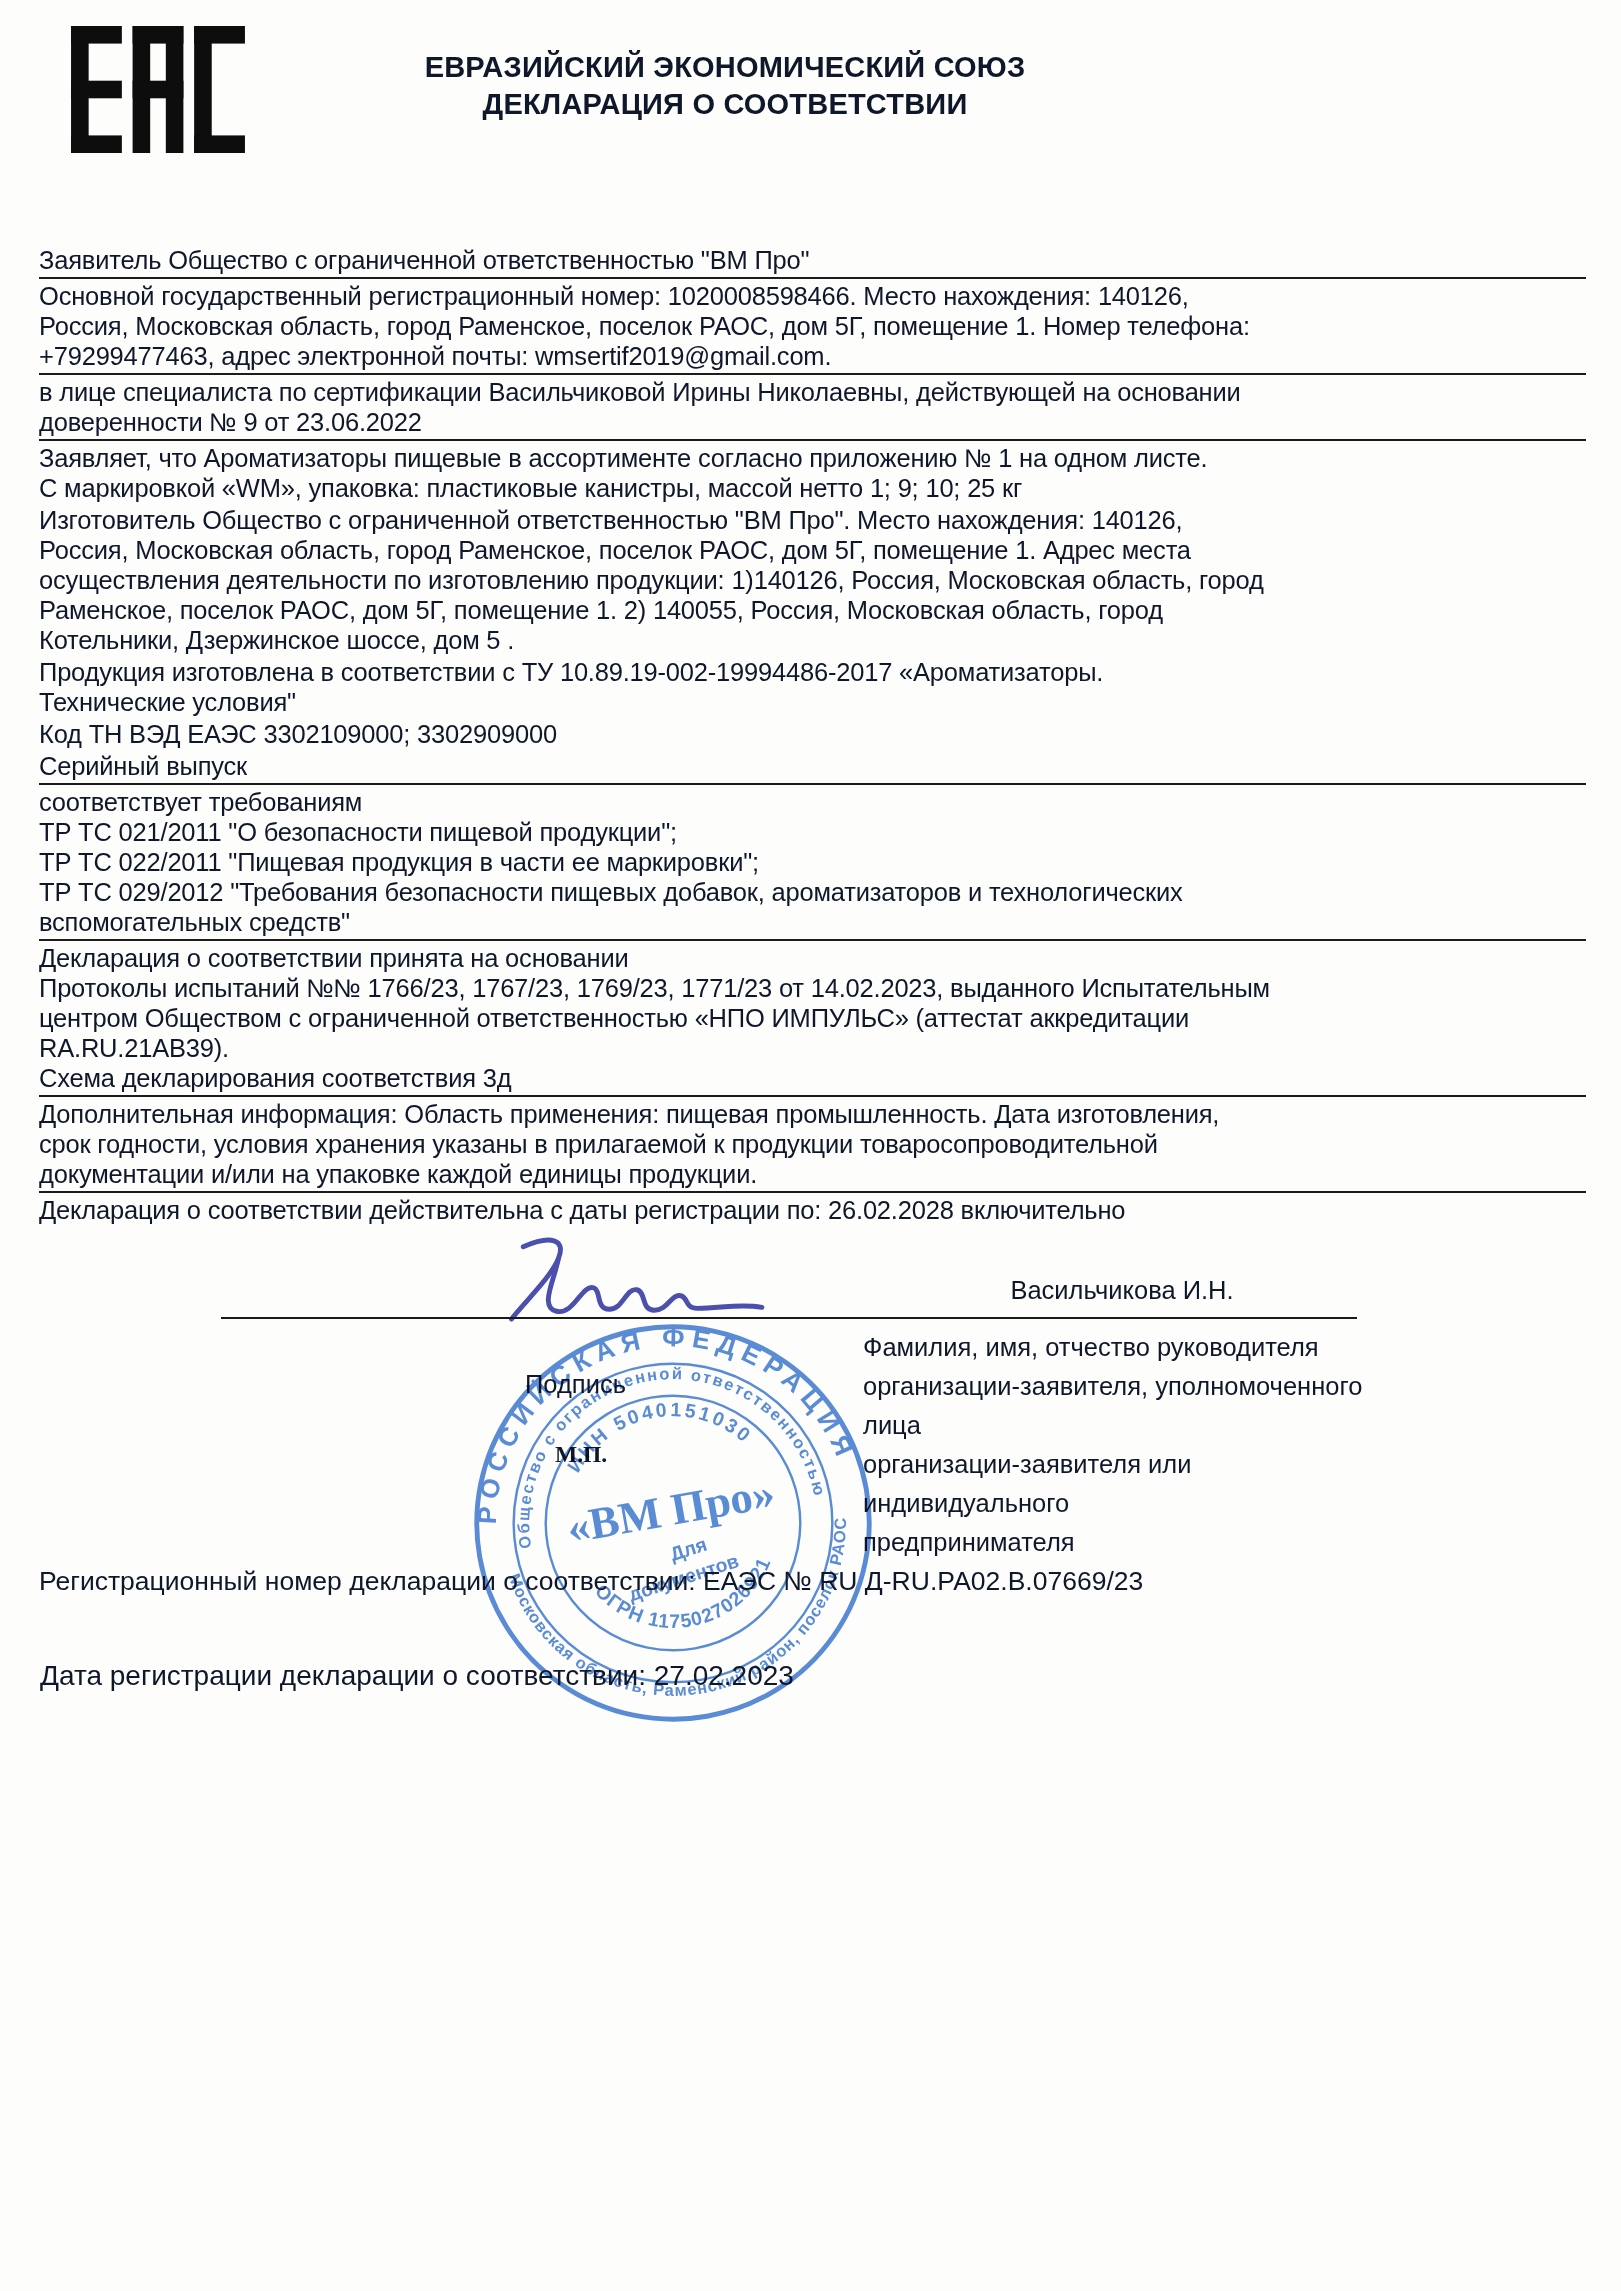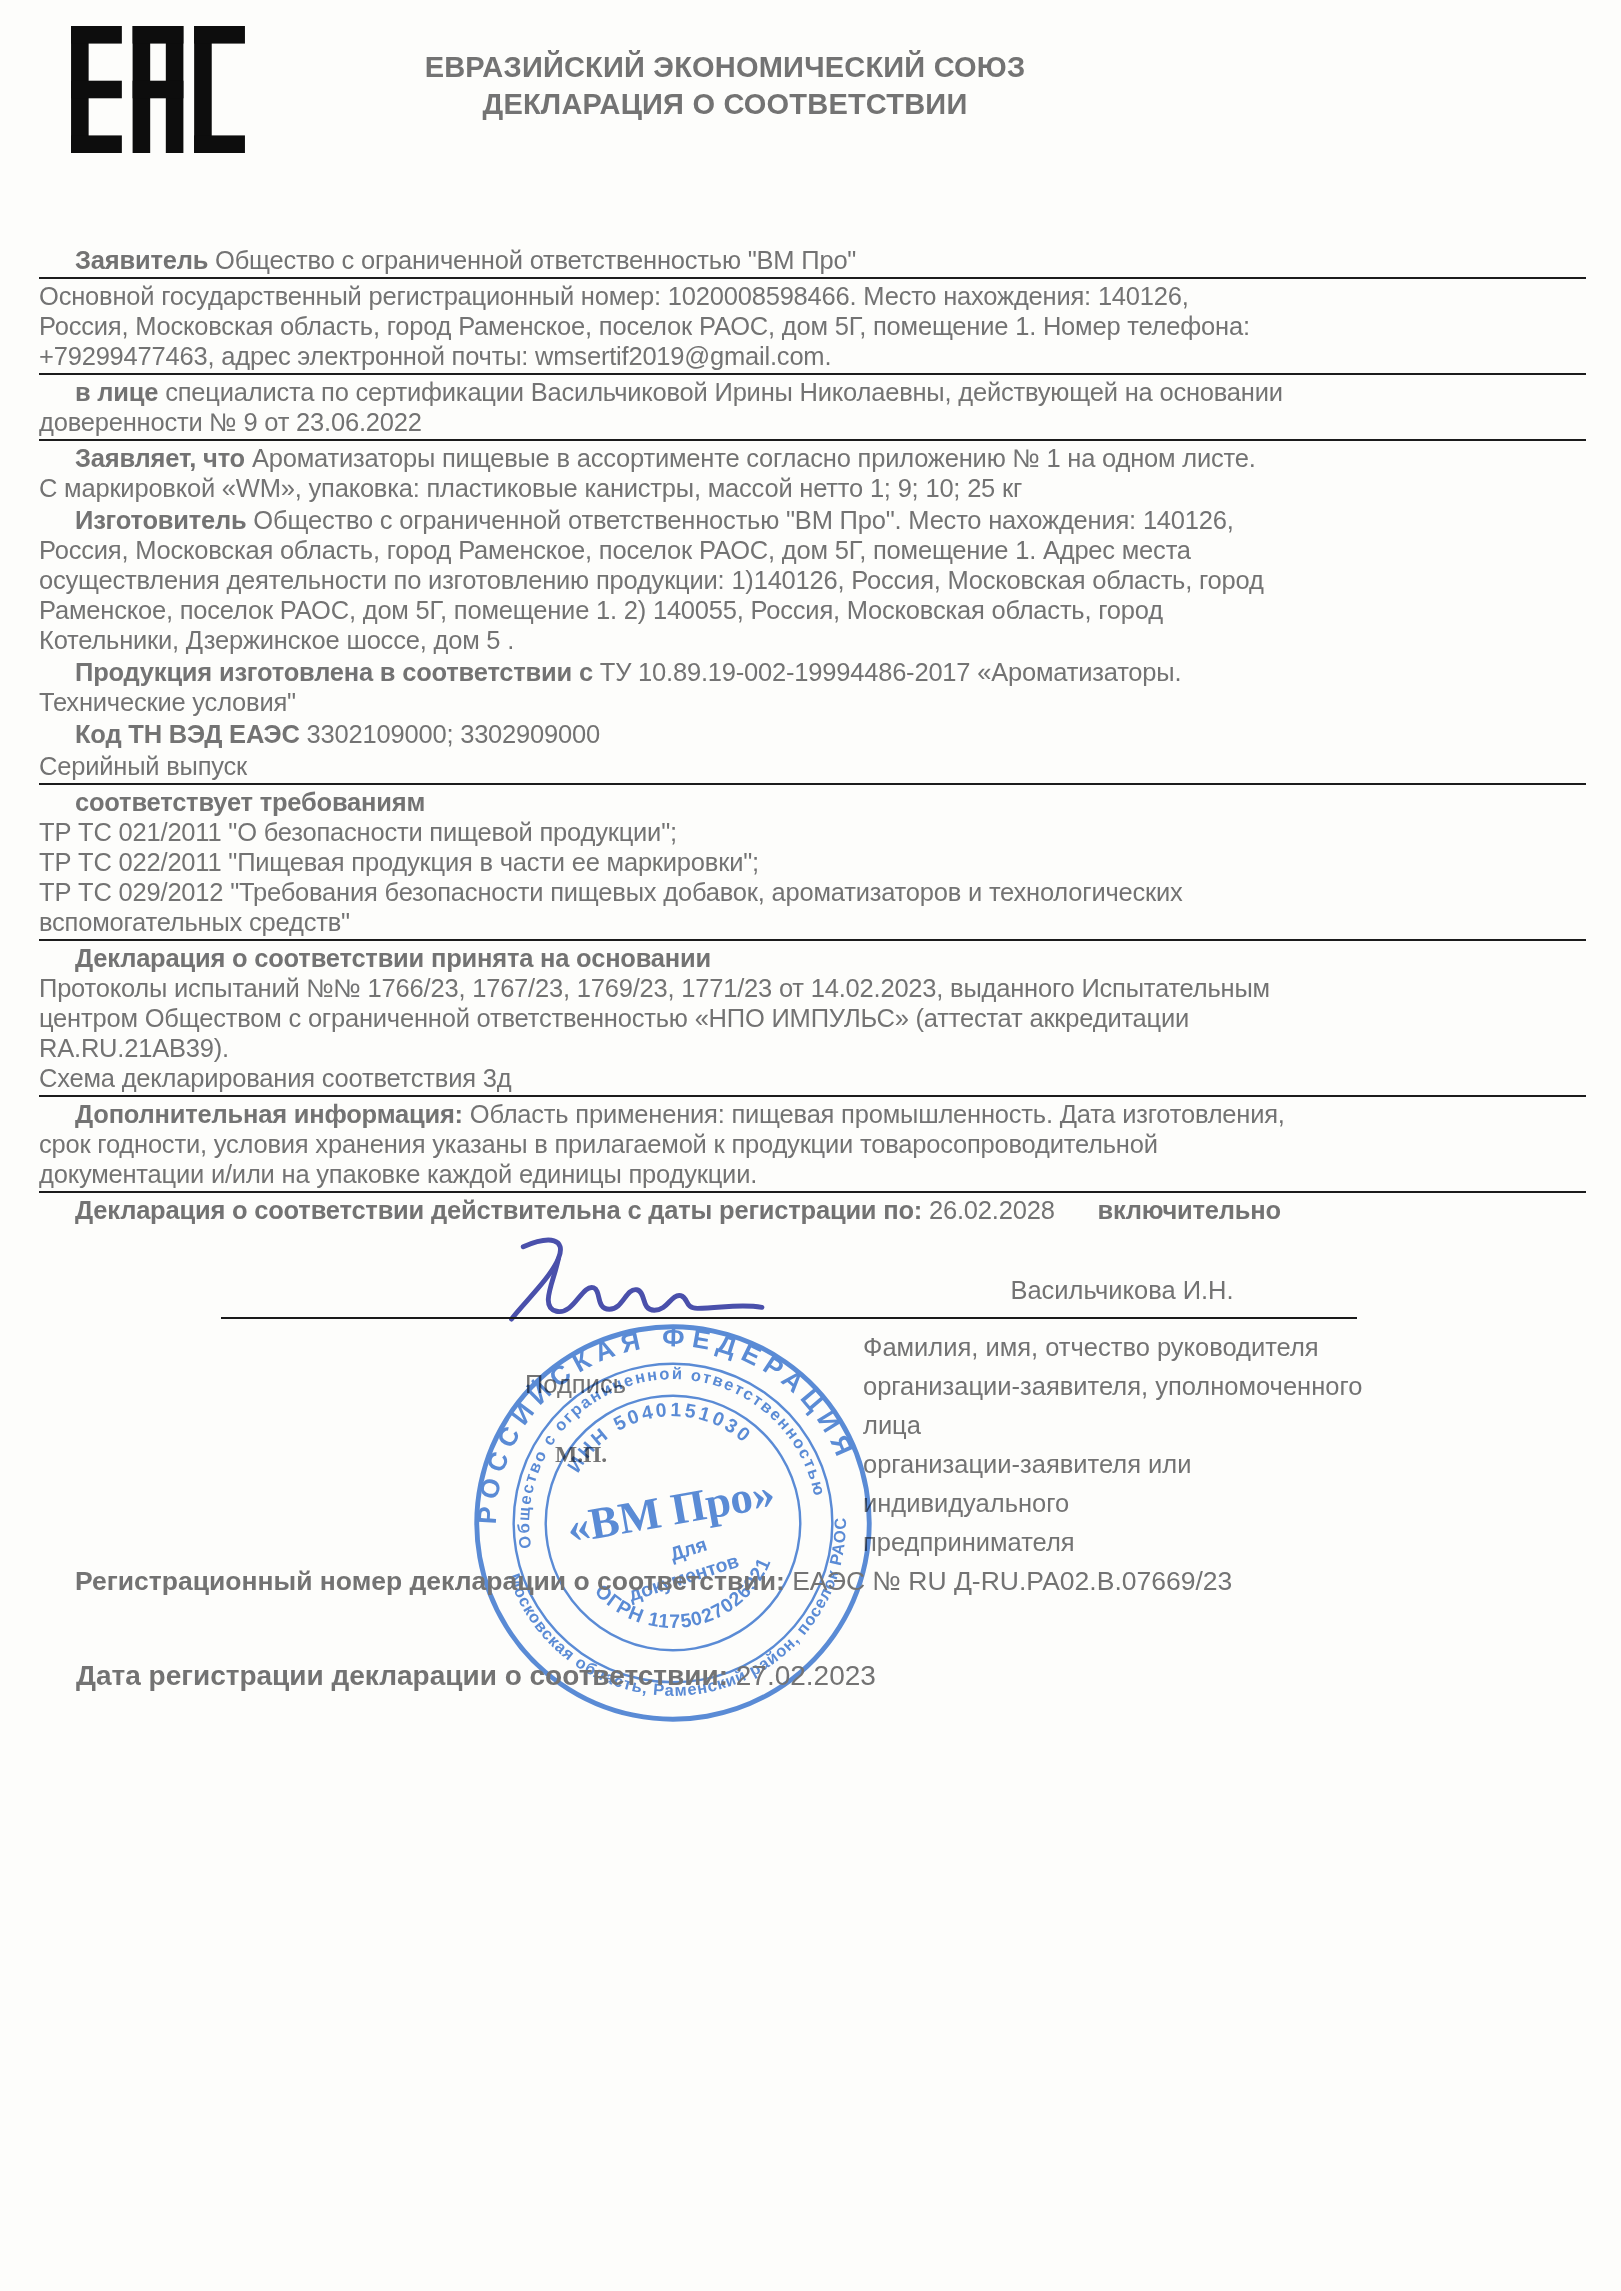--- a/index.html
+++ b/index.html
@@ -1,31 +1,31 @@
 <!DOCTYPE html>
 <html><head>
 <meta charset="utf-8">
 <style>
   html,body{margin:0;padding:0;background:#ffffff;}
   .page{
     position:relative;width:1621px;height:2292px;background:#fdfdfb;
-    font-family:"Liberation Sans",sans-serif;color:#737373;overflow:hidden;
+    font-family:"Liberation Sans",sans-serif;color:#0f172a;overflow:hidden;
   }
   
   .eac-logo{position:absolute;left:71px;top:25.5px;}
   .title{
     position:absolute;left:137px;top:49px;width:1176px;text-align:center;
     font-weight:bold;font-size:29px;line-height:37px;letter-spacing:0.2px;
   }
   
   .body-text{position:absolute;left:39px;top:245px;width:1547px;font-size:25.5px;line-height:30px;letter-spacing:-0.2px;}
   .sec{padding-bottom:2px;margin:0;}
   .sec.u{border-bottom:2.9px solid #1c1c1c;margin-bottom:2px;}
   .ln{white-space:nowrap;}
-  .lbl{font-weight:bold;margin-left:36px;}
+  .lbl{font-weight:normal;}
   
   .sig-line-left{position:absolute;left:221px;top:1317px;width:794px;border-top:2.9px solid #1a1a1a;}
   .sig-line-right{position:absolute;left:887px;top:1317px;width:470px;border-top:2.9px solid #1a1a1a;}
   .sig-svg{position:absolute;left:482px;top:1233px;mix-blend-mode:multiply;}
   .podpis{position:absolute;left:525px;top:1370px;font-size:25.5px;}
   .mp{position:absolute;left:555px;top:1441px;font-family:"Liberation Serif",serif;font-weight:bold;font-size:23.5px;}
   .head-name{position:absolute;left:887px;top:1276px;width:470px;text-align:center;font-size:25.5px;}
   .head-caption{position:absolute;left:863px;top:1328px;width:519px;text-align:left;font-size:25.5px;line-height:39px;}
   .stamp{position:absolute;left:469px;top:1319px;mix-blend-mode:multiply;opacity:.92;}
   

